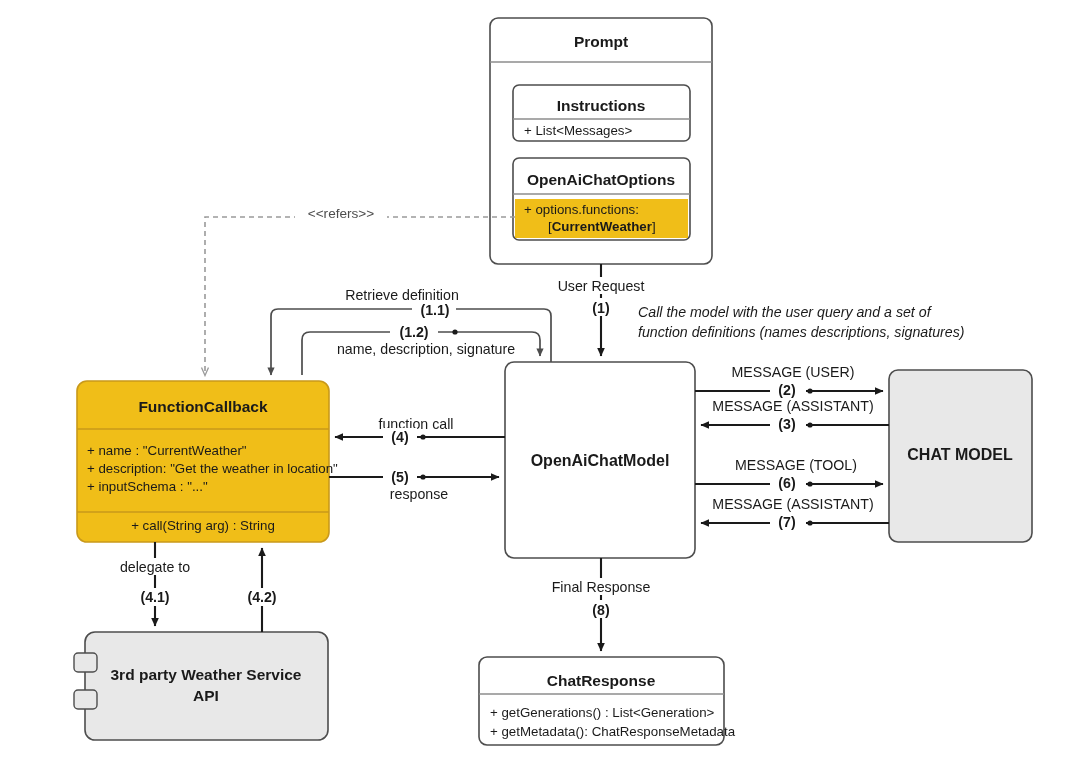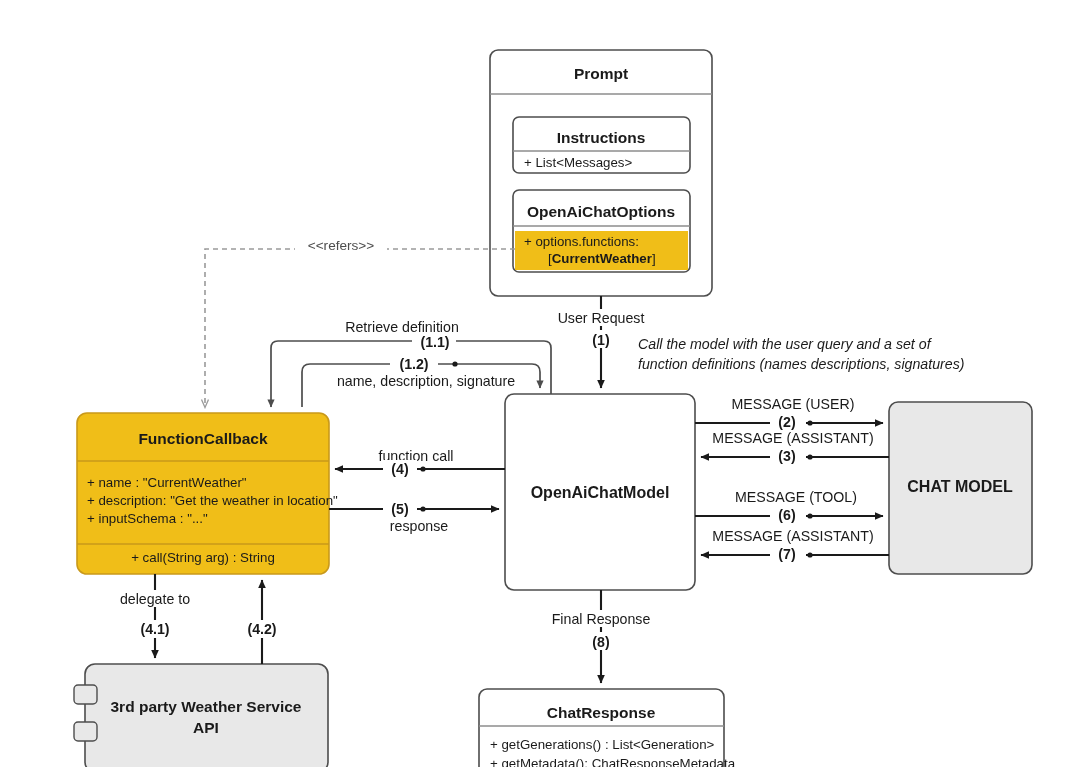--- a/index.html
+++ b/index.html
@@ -11,21 +11,20 @@
   body {
     width: 1080px;
     height: 767px;
     font-family: "Liberation Sans", sans-serif;
     overflow: hidden;
   }
   #diagram-root {
     position: relative;
     width: 1080px;
     height: 615px;
-    margin-top: 32px;
   }
   svg.diagram {
     display: block;
     width: 1080px;
     height: 767px;
   }
   
   .box-white   { fill: #ffffff; stroke: #4d4d4d; stroke-width: 1.6; }
   .box-gray    { fill: #e8e8e8; stroke: #4d4d4d; stroke-width: 1.6; }
   .box-yellow  { fill: #f0be18; stroke: #c9991a; stroke-width: 1.6; }

